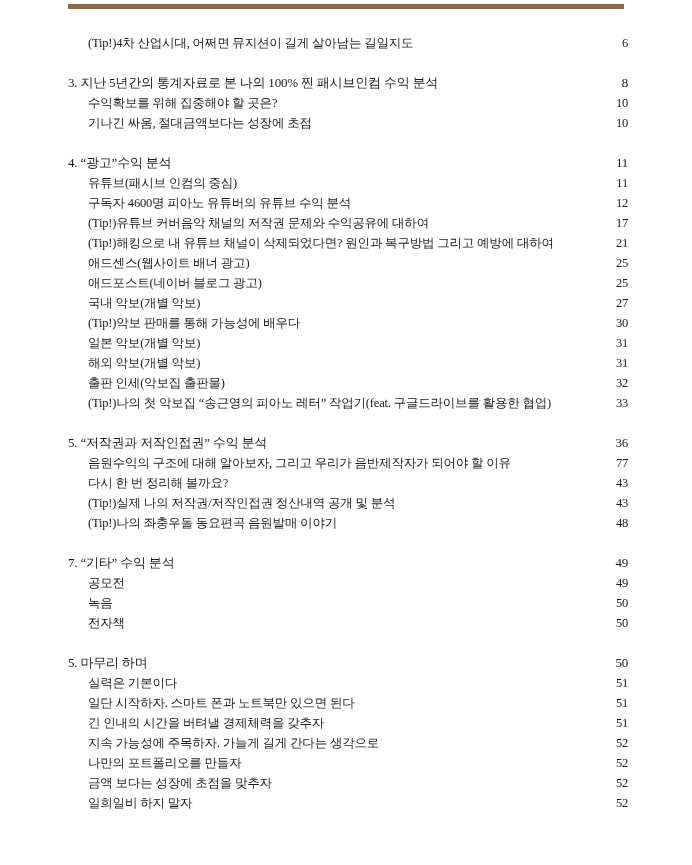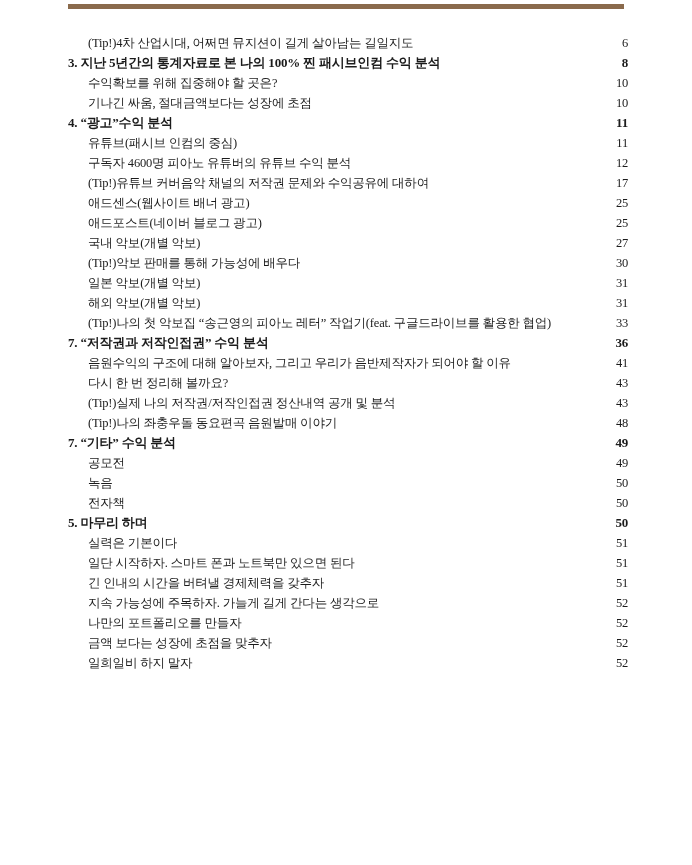--- a/index.html
+++ b/index.html
@@ -34,23 +34,23 @@
     align-items: flex-start;
     height: 20px;
     line-height: 20px;
     font-size: 12.5px;
     color: #1b1b1b;
     letter-spacing: -0.2px;
     gap: 36px;
   }
   .row.item .label { padding-left: 20px; }
   .row.heading {
-    font-weight: 700;
+    font-weight: 400;
     font-size: 13px;
-    margin-top: 0;
+    margin-top: 20px;
   }
   .label {
     white-space: nowrap;
     overflow: hidden;
     flex: 1 1 auto;
   }
   .pagenum {
     flex: 0 0 auto;
     margin-left: 10px;
     text-align: right;
@@ -96,20 +96,24 @@
   <div class="row item">
     <span class="label">구독자 4600명 피아노 유튜버의 유튜브 수익 분석</span>
     <span class="pagenum">12</span>
   </div>
 
   <div class="row item">
     <span class="label">(Tip!)유튜브 커버음악 채널의 저작권 문제와 수익공유에 대하여</span>
     <span class="pagenum">17</span>
   </div>
 
+  <div class="row item">
+    <span class="label">(Tip!)해킹으로 내 유튜브 채널이 삭제되었다면? 원인과 복구방법 그리고 예방에 대하여</span>
+    <span class="pagenum">21</span>
+  </div>
 
   <div class="row item">
     <span class="label">애드센스(웹사이트 배너 광고)</span>
     <span class="pagenum">25</span>
   </div>
 
   <div class="row item">
     <span class="label">애드포스트(네이버 블로그 광고)</span>
     <span class="pagenum">25</span>
   </div>
@@ -128,36 +132,40 @@
   <div class="row item">
     <span class="label">일본 악보(개별 악보)</span>
     <span class="pagenum">31</span>
   </div>
 
   <div class="row item">
     <span class="label">해외 악보(개별 악보)</span>
     <span class="pagenum">31</span>
   </div>
 
+  <div class="row item">
+    <span class="label">출판 인세(악보집 출판물)</span>
+    <span class="pagenum">32</span>
+  </div>
 
   <div class="row item">
     <span class="label">(Tip!)나의 첫 악보집 “송근영의 피아노 레터” 작업기(feat. 구글드라이브를 활용한 협업)</span>
     <span class="pagenum">33</span>
   </div>
 
   <div class="row heading">
-    <span class="label">7. “저작권과 저작인접권” 수익 분석</span>
+    <span class="label">5. “저작권과 저작인접권” 수익 분석</span>
     <span class="pagenum">36</span>
   </div>
 
 
 
   <div class="row item">
     <span class="label">음원수익의 구조에 대해 알아보자, 그리고 우리가 음반제작자가 되어야 할 이유</span>
-    <span class="pagenum">41</span>
+    <span class="pagenum">77</span>
   </div>
 
   <div class="row item">
     <span class="label">다시 한 번 정리해 볼까요?</span>
     <span class="pagenum">43</span>
   </div>
 
   <div class="row item">
     <span class="label">(Tip!)실제 나의 저작권/저작인접권 정산내역 공개 및 분석</span>
     <span class="pagenum">43</span>

